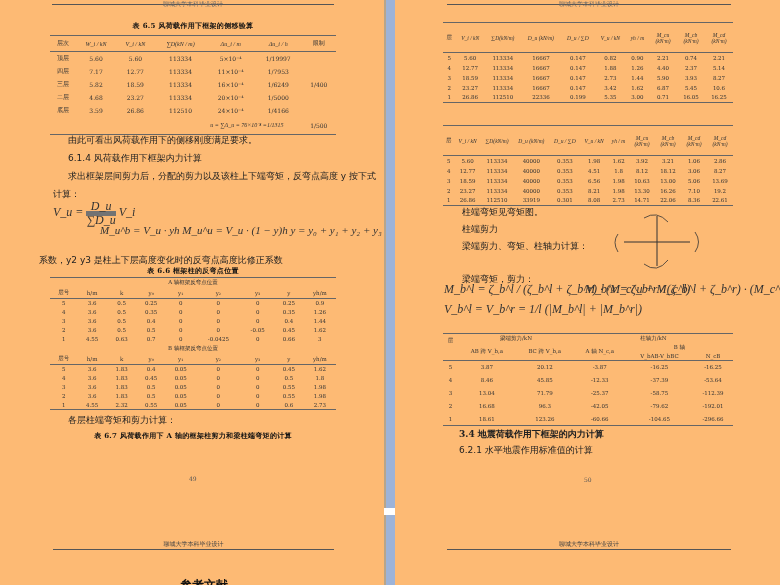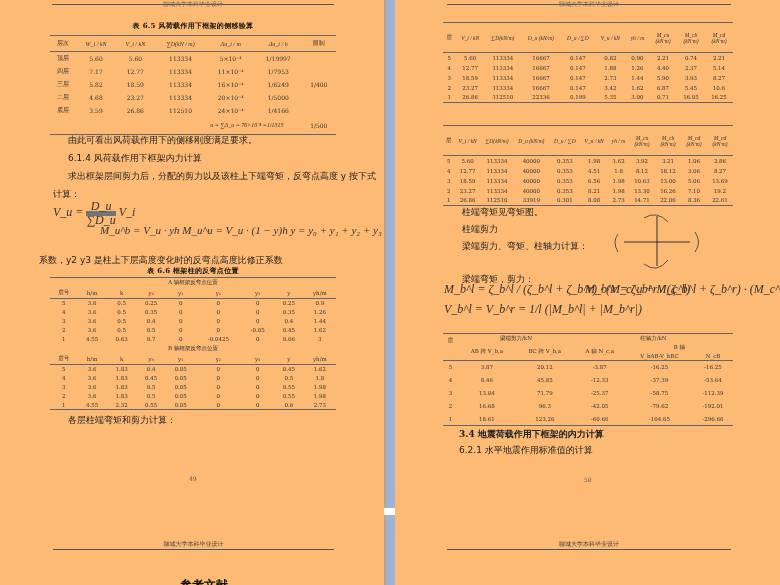--- a/index.html
+++ b/index.html
@@ -277,20 +277,21 @@
           <td>0.05</td>
           <td>0</td>
           <td>0</td>
           <td>0.6</td>
           <td>2.73</td>
       </tr>
     </tbody>
   </table>
 
   <div class="body-text" style="left:68px;top:414px;">各层柱端弯矩和剪力计算：</div>
+  <div class="caption" style="left:52px;width:282px;top:431px;">表 6.7 风荷载作用下 A 轴的框架柱剪力和梁柱端弯矩的计算</div>
 
   <div class="pagenum" style="left:189px;top:475px;">49</div>
 </div>
 
 <div class="page" style="left:0;top:515px;width:384px;height:70px;">
   <div class="footer-hdr" style="left:53px;width:281px;top:25px;">聊城大学本科毕业设计</div>
   <div class="refs-title" style="left:180px;top:62px;">参考文献</div>
 </div>
 
 <div class="gap">

